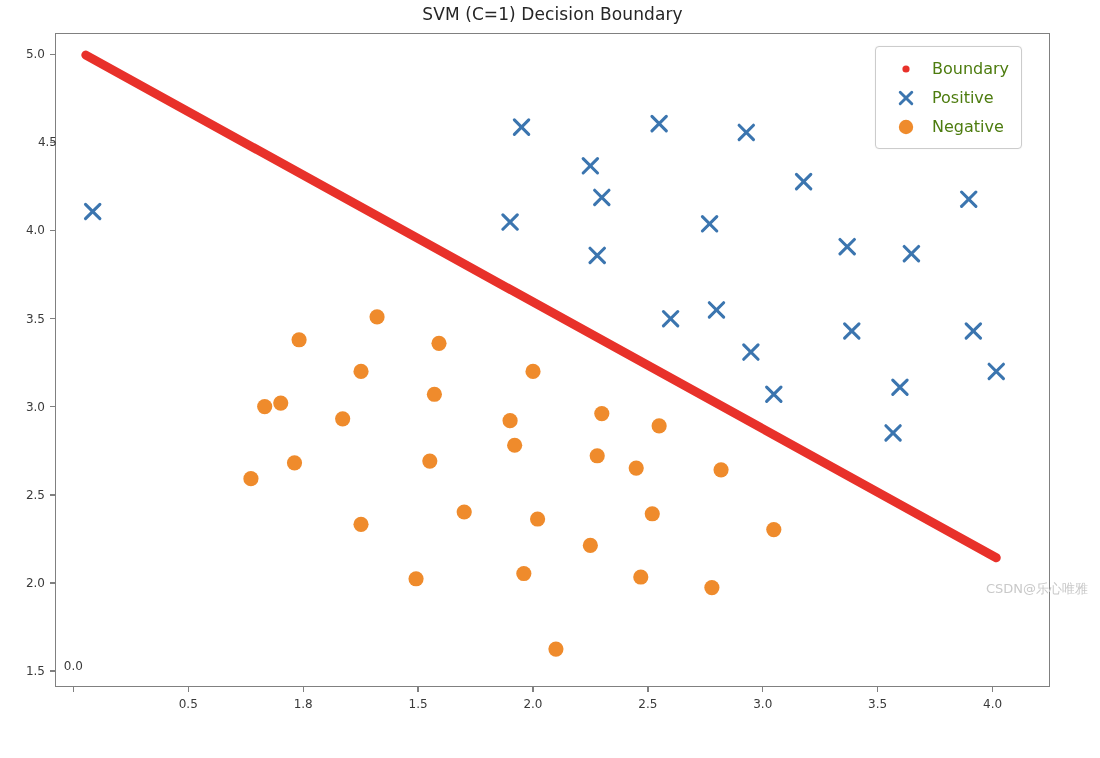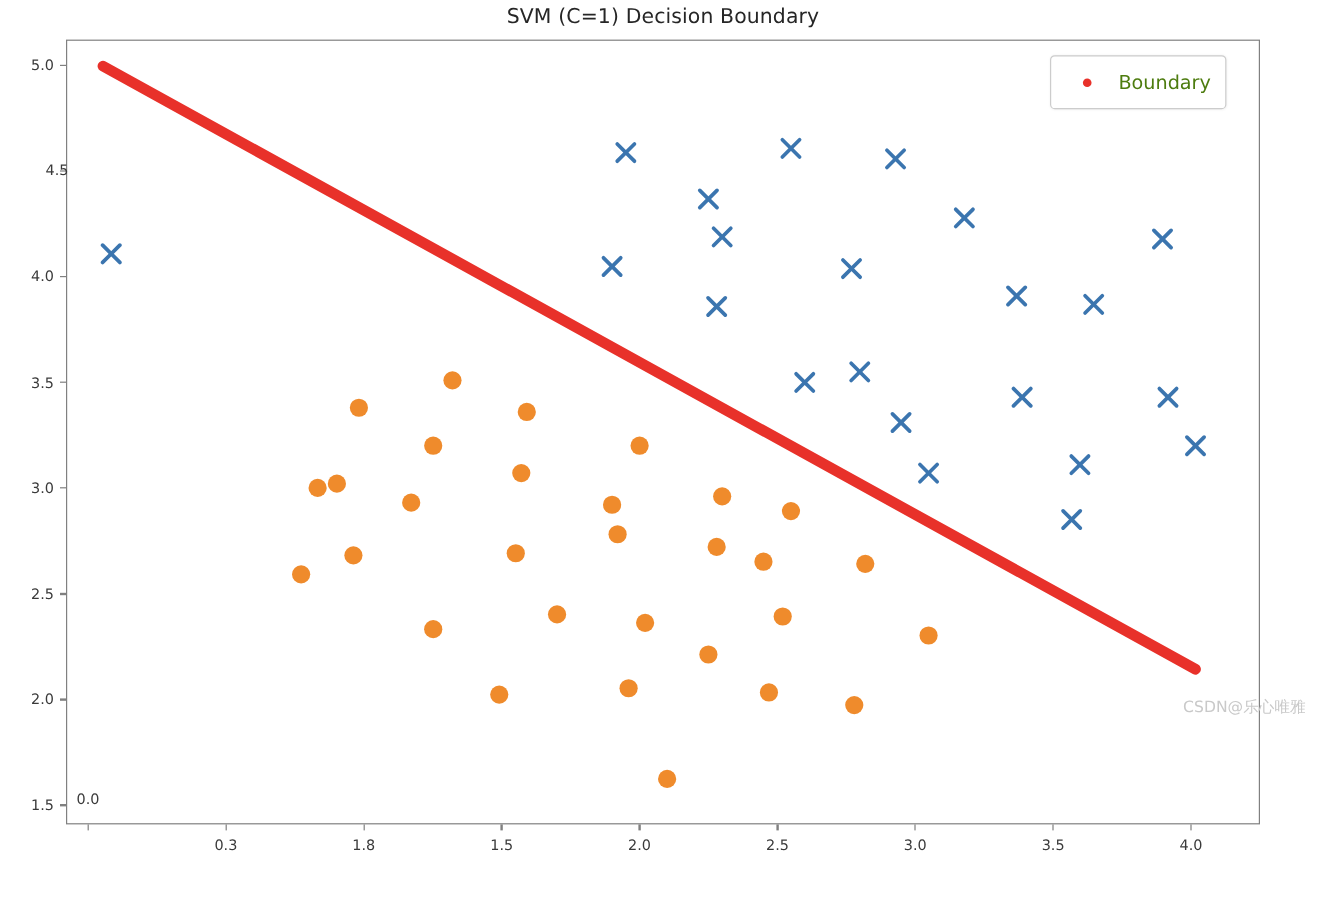--- a/index.html
+++ b/index.html
@@ -276,21 +276,21 @@
       <div class="tick-label ytick-label" style="left: 1px; width: 44px; top: 318.574px;">3.5</div>
       <div class="tick-mark ytick-mark" style="left: 50px; top: 229.784px;"></div>
       <div class="tick-label ytick-label" style="left: 1px; width: 44px; top: 230.434px;">4.0</div>
       <div class="tick-mark ytick-mark" style="left: 50px; top: 141.644px;"></div>
       <div class="tick-label ytick-label" style="left: 1px; width: 44px; top: 142.294px; padding-left: 12px;">4.5</div>
       <div class="tick-mark ytick-mark" style="left: 50px; top: 53.5036px;"></div>
       <div class="tick-label ytick-label" style="left: 1px; width: 44px; top: 54.1536px;">5.0</div>
       <div class="tick-mark xtick-mark" style="left: 72.7334px; top: 687px;"></div>
       <div class="tick-label xtick-label" style="left: 73.3834px; top: 659px;">0.0</div>
       <div class="tick-mark xtick-mark" style="left: 187.629px; top: 687px;"></div>
-      <div class="tick-label xtick-label" style="left: 188.279px; top: 697px;">0.3</div>
+      <div class="tick-label xtick-label" style="left: 188.279px; top: 697px;">0.5</div>
       <div class="tick-mark xtick-mark" style="left: 302.526px; top: 687px;"></div>
       <div class="tick-label xtick-label" style="left: 303.176px; top: 697px;">1.8</div>
       <div class="tick-mark xtick-mark" style="left: 417.422px; top: 687px;"></div>
       <div class="tick-label xtick-label" style="left: 418.072px; top: 697px;">1.5</div>
       <div class="tick-mark xtick-mark" style="left: 532.318px; top: 687px;"></div>
       <div class="tick-label xtick-label" style="left: 532.968px; top: 697px;">2.0</div>
       <div class="tick-mark xtick-mark" style="left: 647.214px; top: 687px;"></div>
       <div class="tick-label xtick-label" style="left: 647.864px; top: 697px;">2.5</div>
       <div class="tick-mark xtick-mark" style="left: 762.11px; top: 687px;"></div>
       <div class="tick-label xtick-label" style="left: 762.76px; top: 697px;">3.0</div>
@@ -302,17 +302,34 @@
 
   <div id="legend">
       <div class="legend-row">
         <div class="legend-marker">
           <svg width="26" height="20" viewBox="0 0 26 20">
             <circle cx="13" cy="10" r="3.6" fill="#e8312a"></circle>
           </svg>
         </div>
         <span class="legend-label">Boundary</span>
       </div>
+      <div class="legend-row">
+        <div class="legend-marker">
+          <svg width="26" height="20" viewBox="0 0 26 20">
+            <line x1="7.2" y1="4.2" x2="18.8" y2="15.8" stroke="#3b75af" stroke-width="2.9" stroke-linecap="round"></line>
+            <line x1="7.2" y1="15.8" x2="18.8" y2="4.2" stroke="#3b75af" stroke-width="2.9" stroke-linecap="round"></line>
+          </svg>
+        </div>
+        <span class="legend-label">Positive</span>
+      </div>
+      <div class="legend-row">
+        <div class="legend-marker">
+          <svg width="26" height="20" viewBox="0 0 26 20">
+            <circle cx="13" cy="10" r="7.2" fill="#ef8b2c"></circle>
+          </svg>
+        </div>
+        <span class="legend-label">Negative</span>
+      </div>
     </div>
 
   <div id="watermark">CSDN@乐心唯雅</div>
 
 </div>
 
 </body></html>

